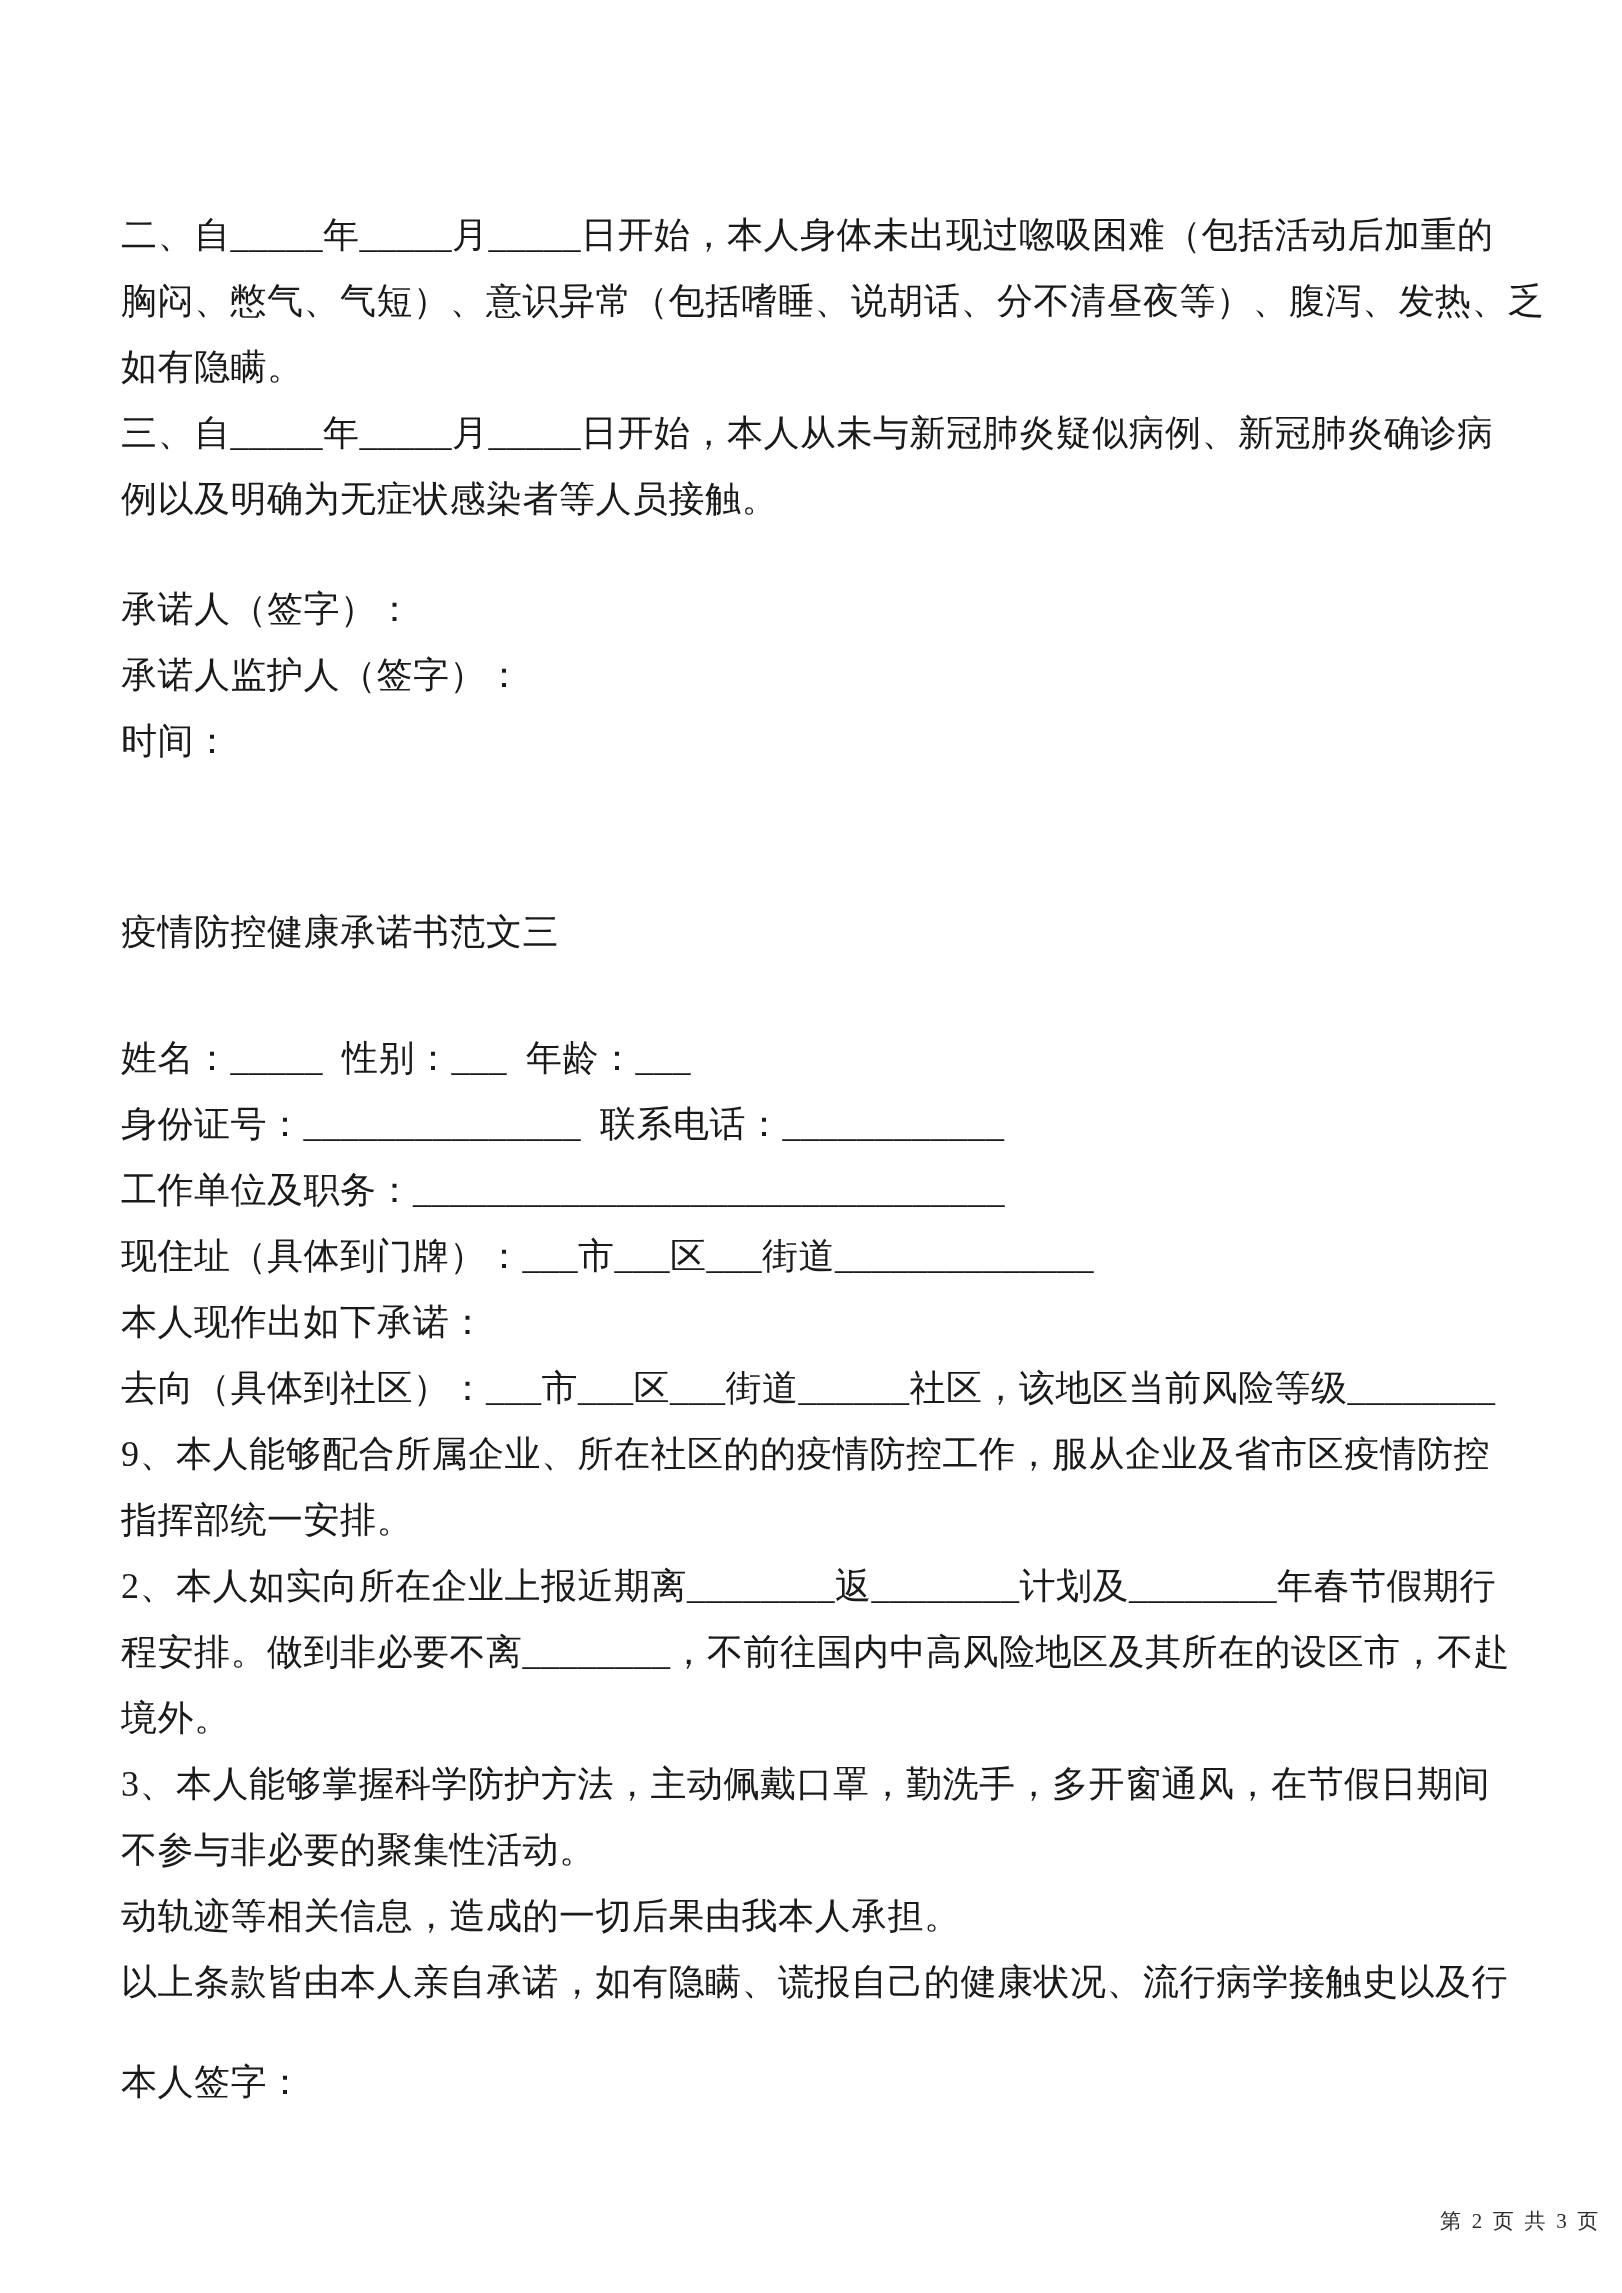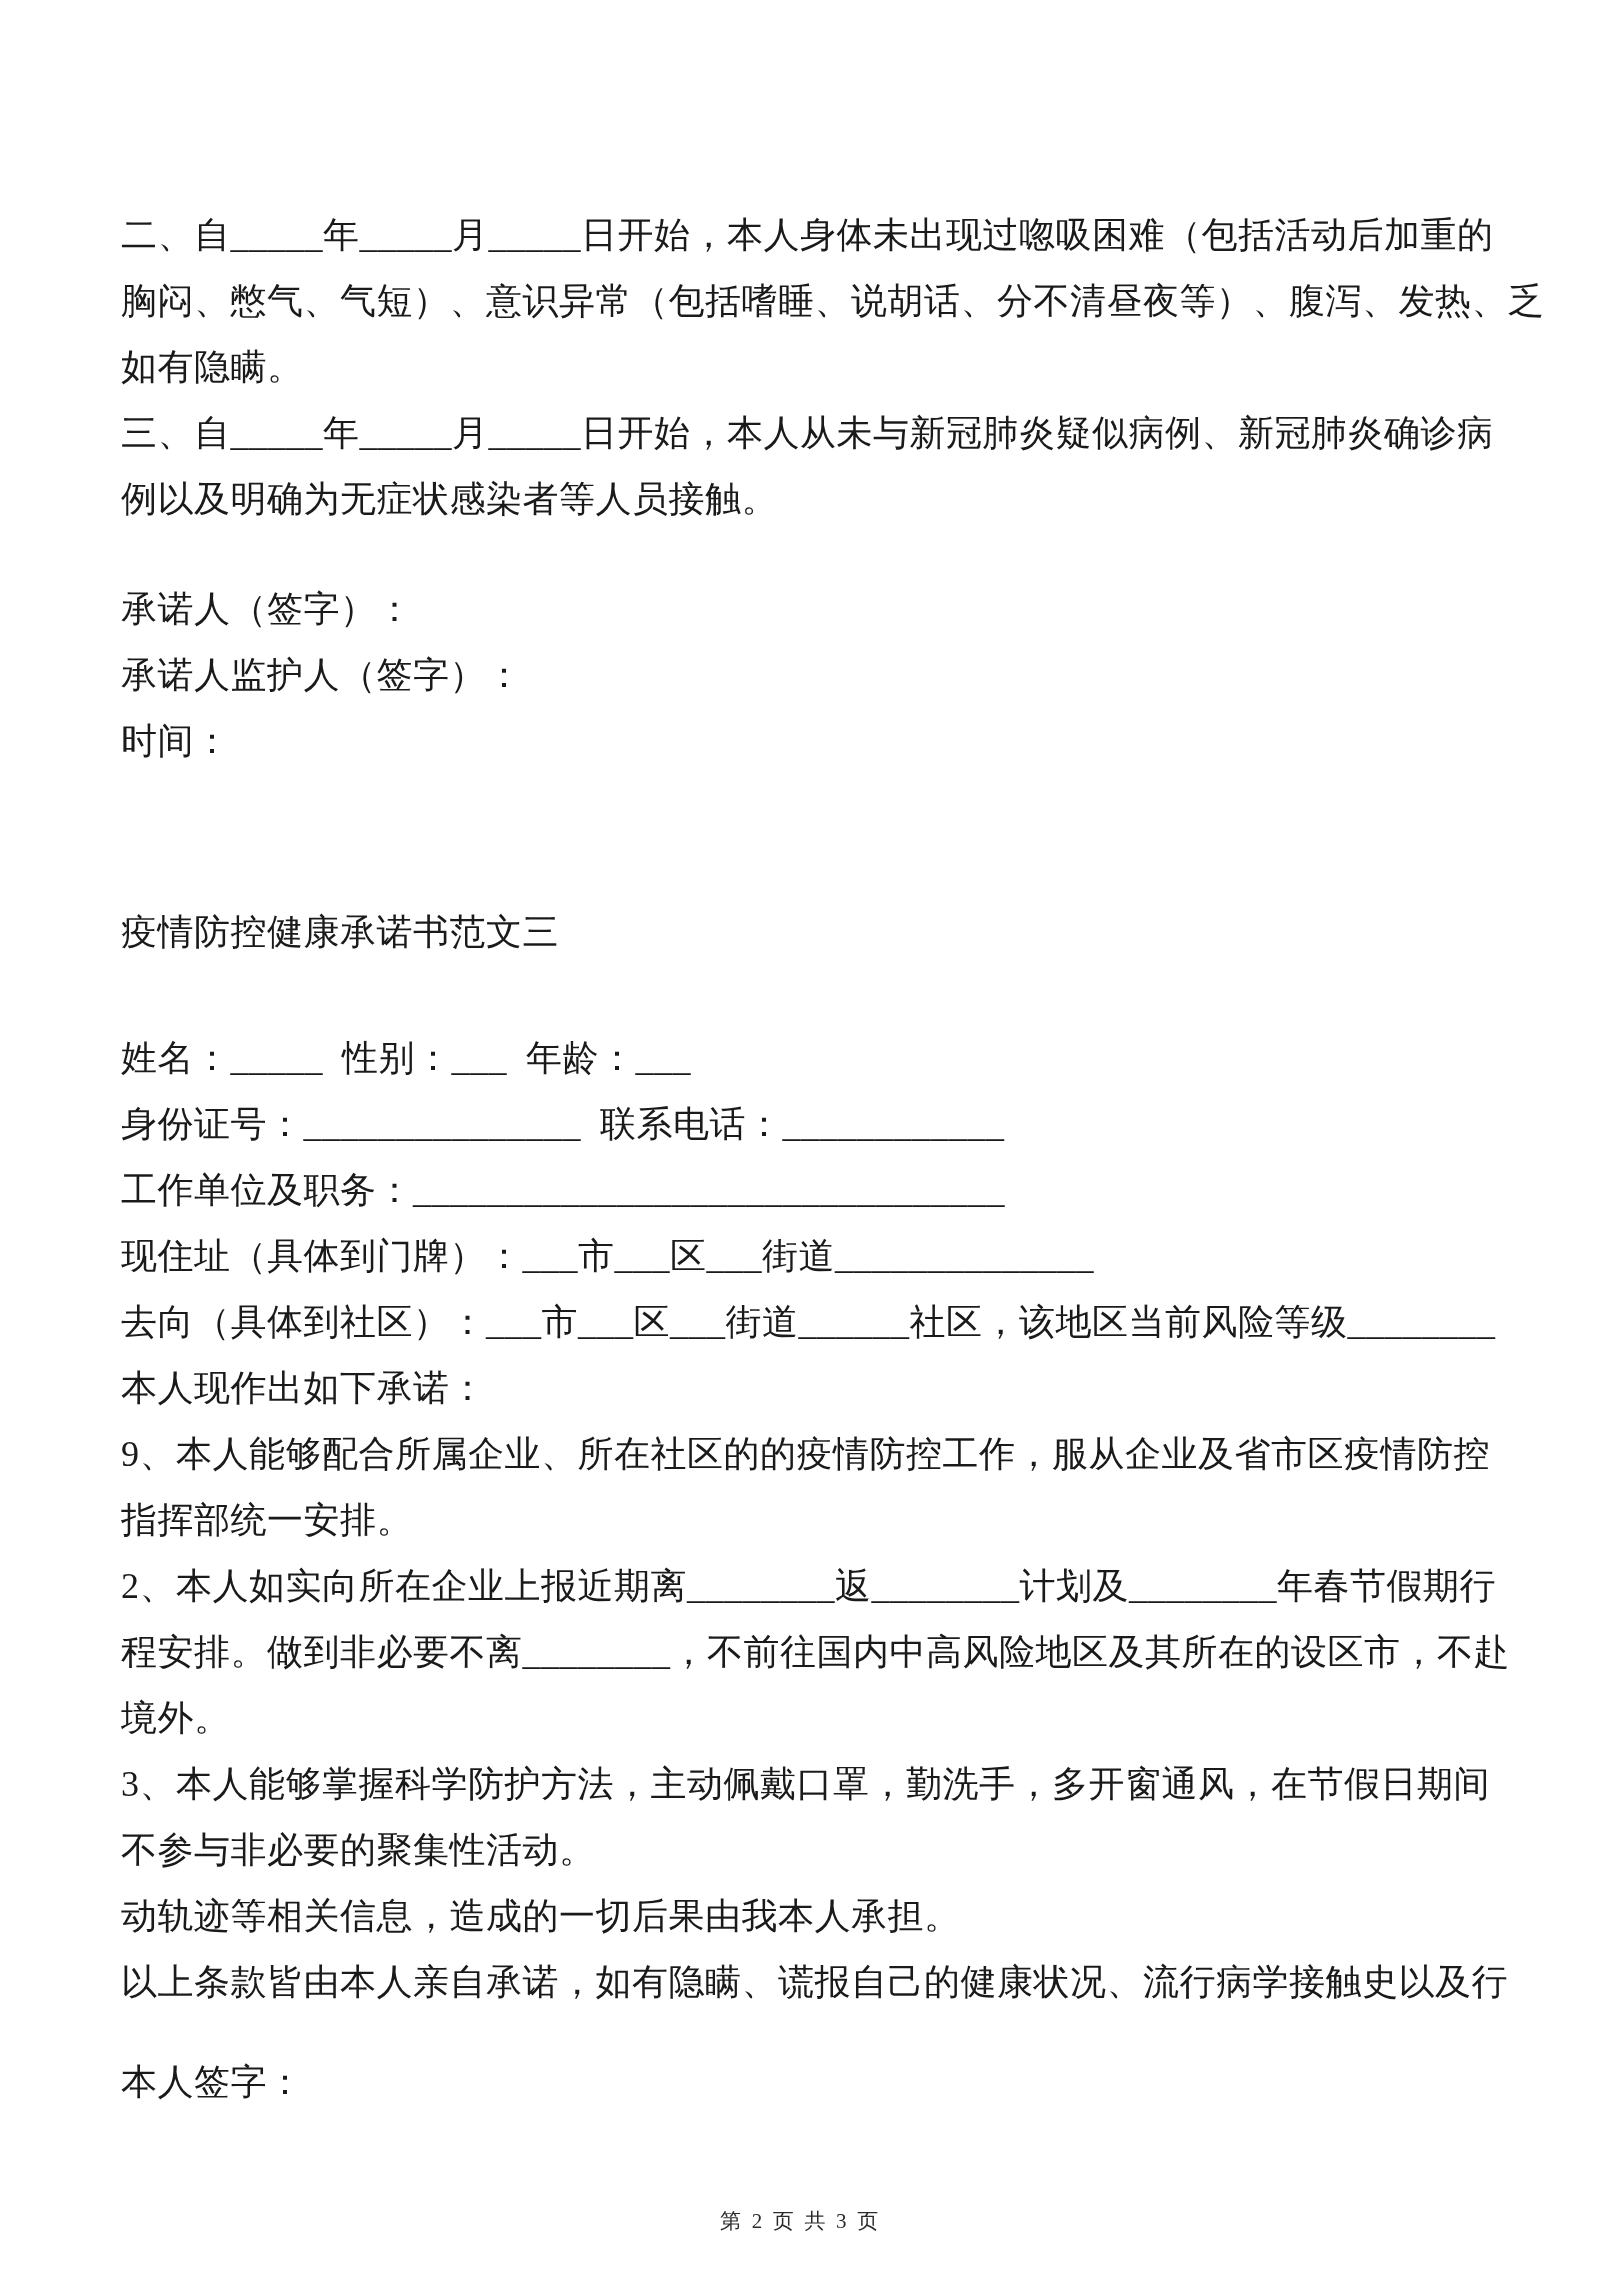--- a/index.html
+++ b/index.html
@@ -31,21 +31,21 @@
   }
   .gap-sig    { margin-top: 44px; }   
   .gap-title  { margin-top: 125px; }  
   .gap-form   { margin-top: 60px; }   
   .gap-mysig  { margin-top: 34px; }   
   .footer {
     position: absolute;
     left: 0;
     right: 0;
     top: 2207px;
-    text-align: center;
+    text-align: right;
     font-size: 21px;
     letter-spacing: 2.7px;
     color: #2b2b2b;
   }
 </style>
 </head>
 <body>
 
 <div class="page">
   <div class="content">
@@ -60,23 +60,23 @@
     <div class="line gap-sig">承诺人（签字）：</div>
     <div class="line">承诺人监护人（签字）：</div>
     <div class="line">时间：</div>
 
     <div class="line gap-title">疫情防控健康承诺书范文三</div>
 
     <div class="line gap-form">姓名：_____  性别：___  年龄：___</div>
     <div class="line">身份证号：_______________  联系电话：____________</div>
     <div class="line">工作单位及职务：________________________________</div>
     <div class="line">现住址（具体到门牌）：___市___区___街道______________</div>
+    <div class="line">本人现作出如下承诺：</div>
+
     <div class="line">去向（具体到社区）：___市___区___街道______社区，该地区当前风险等级________</div>
-
-    <div class="line">本人现作出如下承诺：</div>
     <div class="line">9、本人能够配合所属企业、所在社区的的疫情防控工作，服从企业及省市区疫情防控</div>
     <div class="line">指挥部统一安排。</div>
     <div class="line">2、本人如实向所在企业上报近期离________返________计划及________年春节假期行</div>
     <div class="line">程安排。做到非必要不离________，不前往国内中高风险地区及其所在的设区市，不赴</div>
     <div class="line">境外。</div>
     <div class="line">3、本人能够掌握科学防护方法，主动佩戴口罩，勤洗手，多开窗通风，在节假日期间</div>
     <div class="line">不参与非必要的聚集性活动。</div>
 
     <div class="line">动轨迹等相关信息，造成的一切后果由我本人承担。</div>
     <div class="line">以上条款皆由本人亲自承诺，如有隐瞒、谎报自己的健康状况、流行病学接触史以及行</div>

